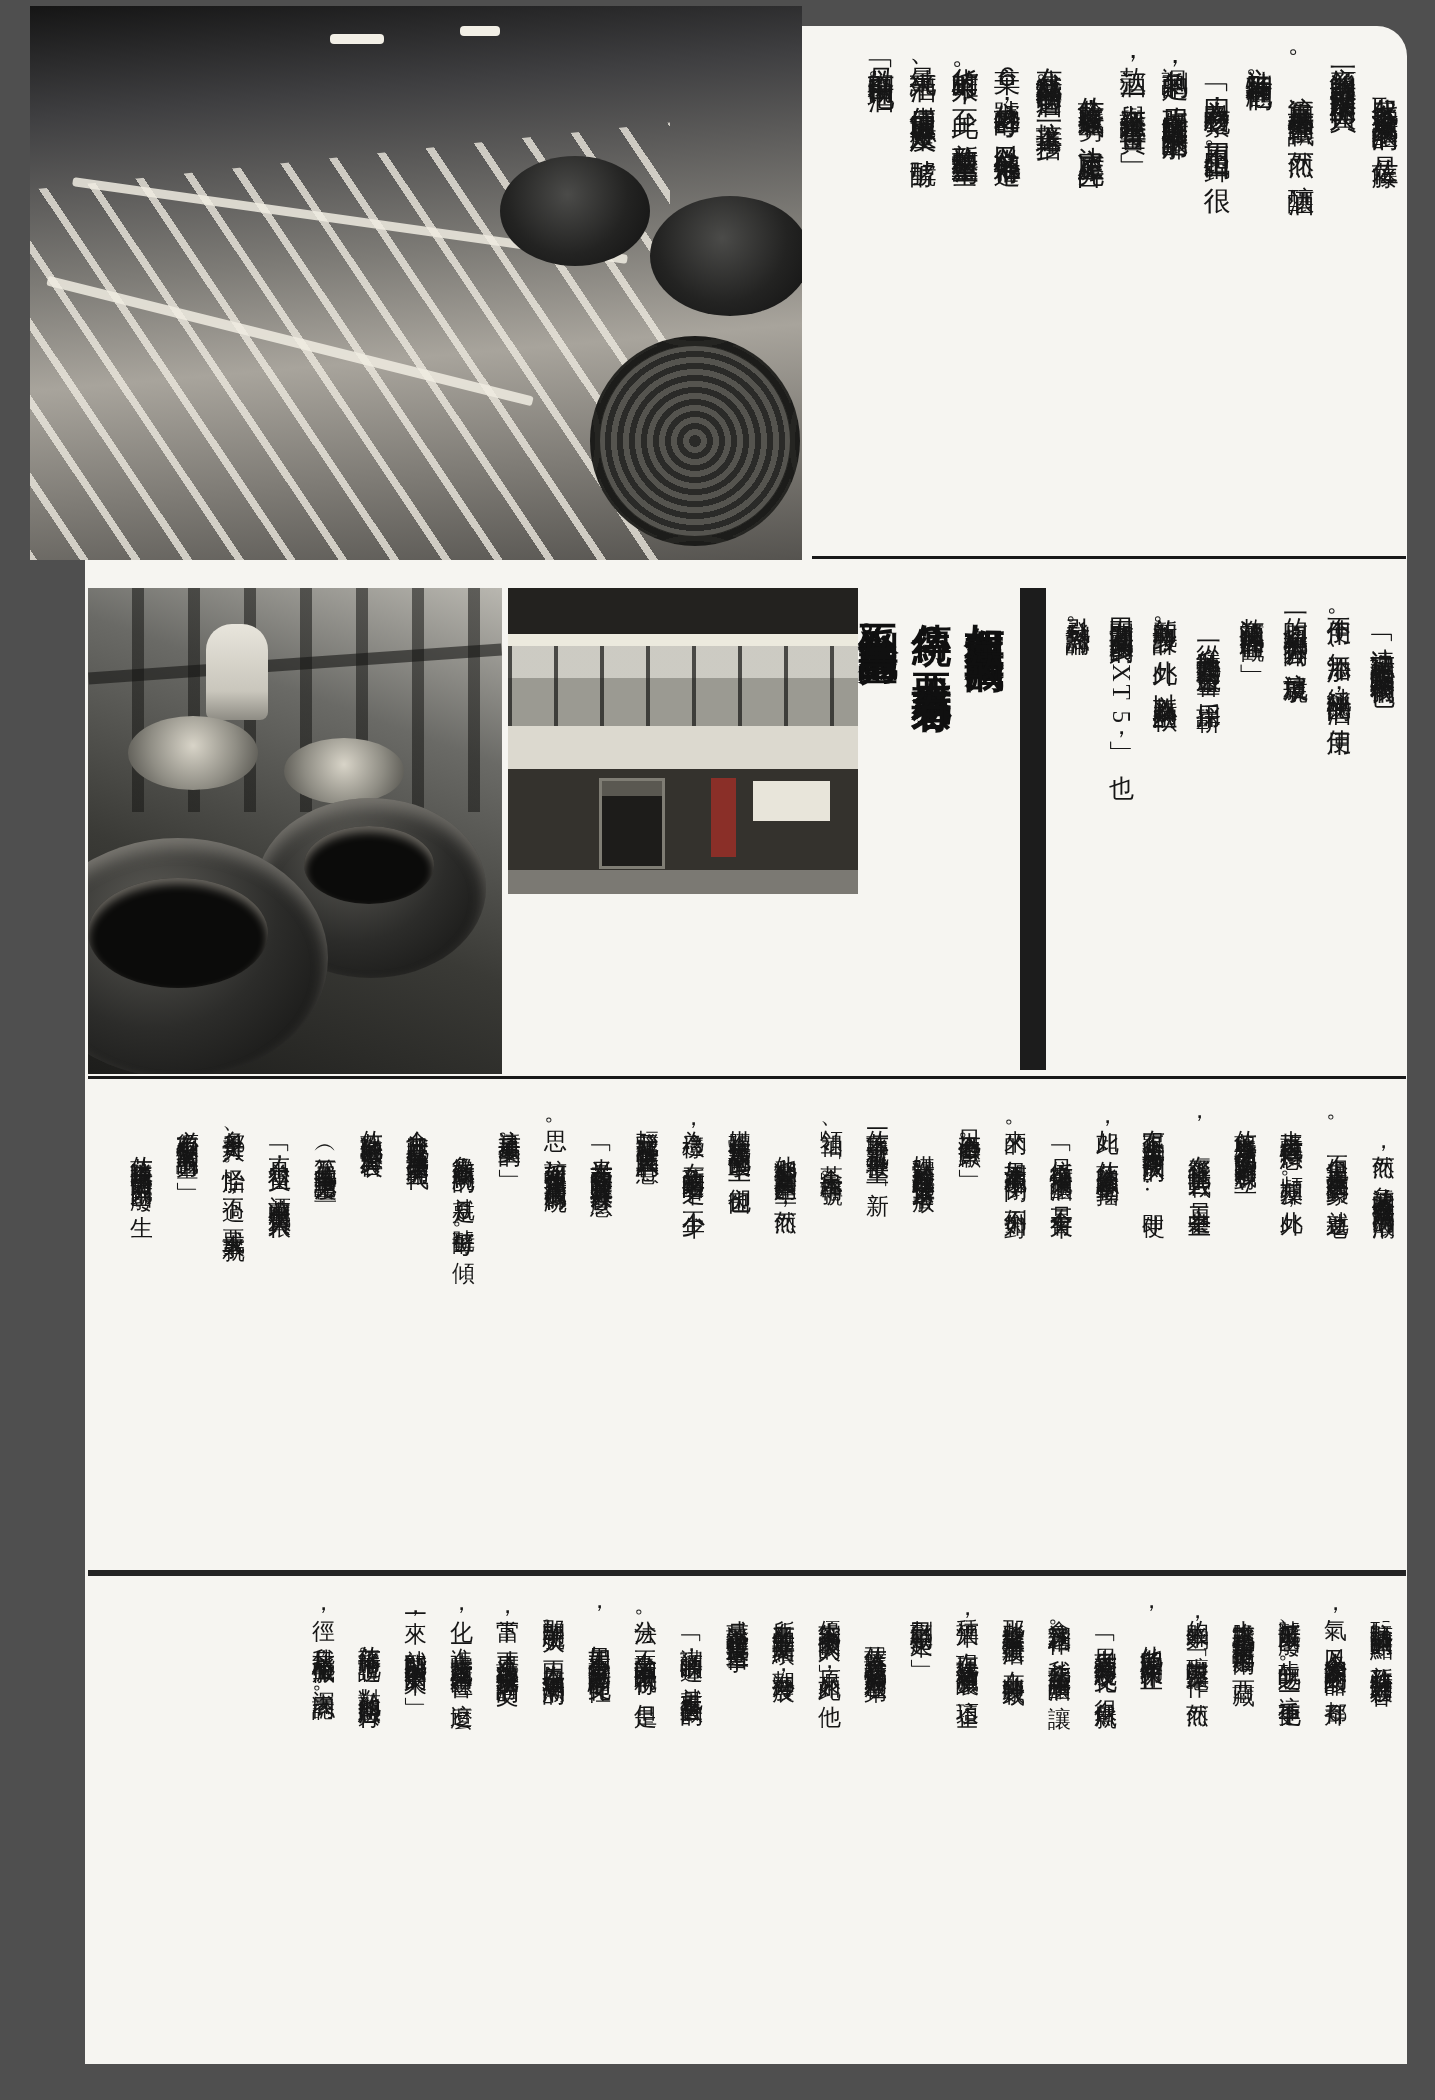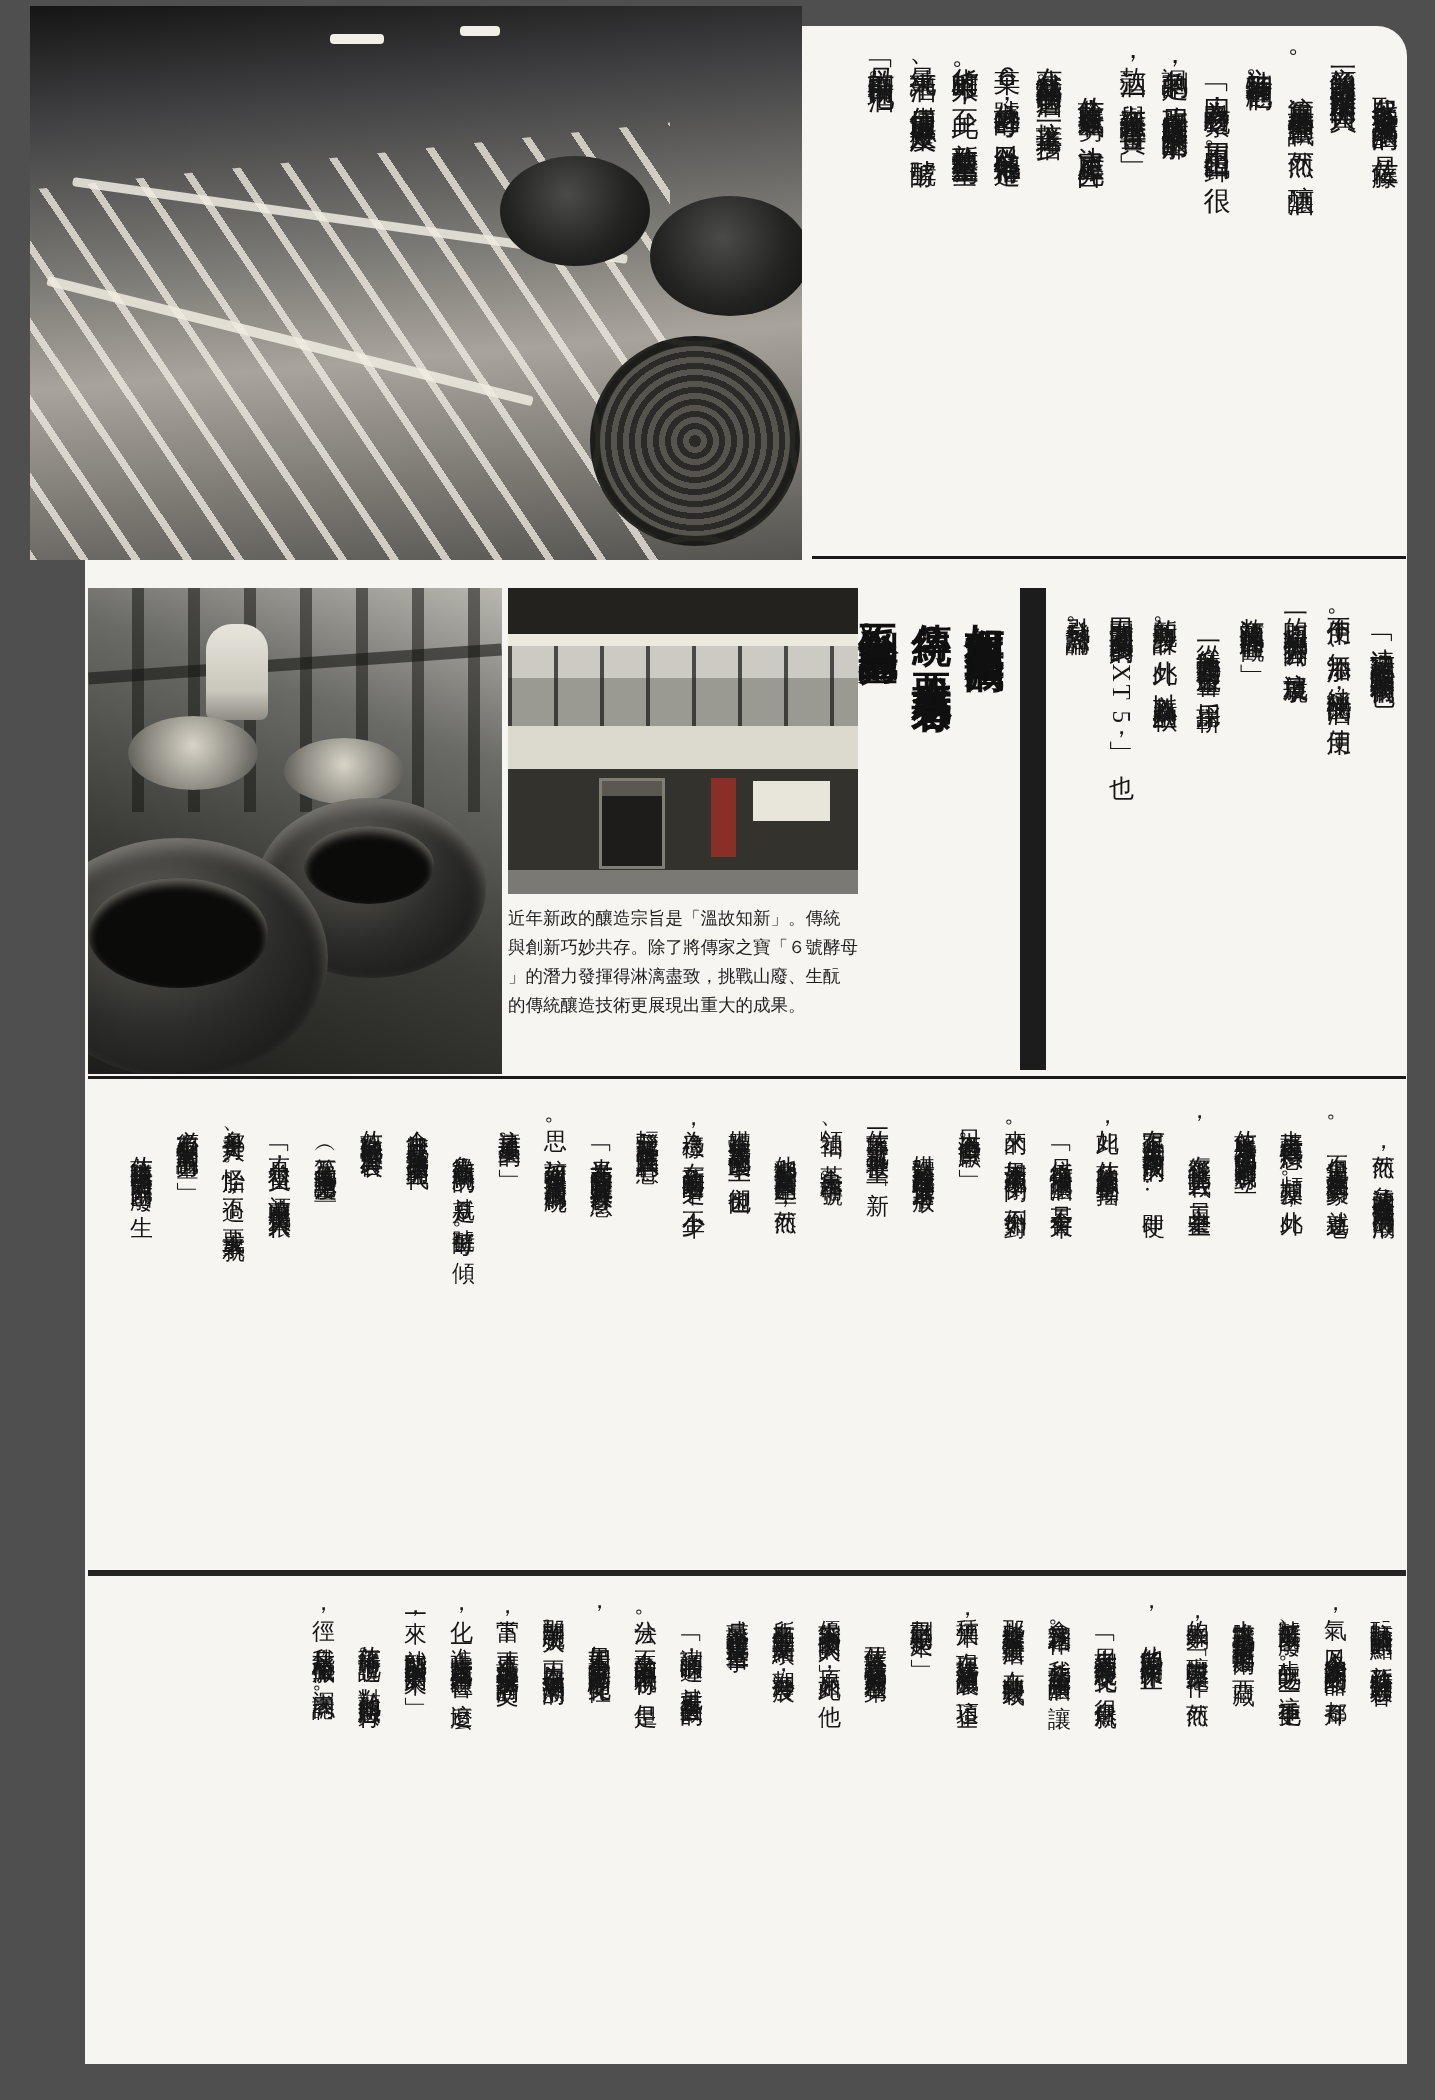--- a/index.html
+++ b/index.html
@@ -142,26 +142,20 @@
       <div class="vcol">引發熱烈討論。</div>
     </div>
 
   <div class="vtext" id="headline">
       <div class="vcol">如何在改革上運用酒藏的</div>
       <div class="vcol">傳統？要成大事就必須有</div>
       <div class="vcol">不受制於常識的力量。</div>
     </div>
   <div id="headline-bar"></div>
 
-  <div id="caption">
-      <div class="caption-line">近年新政的釀造宗旨是「溫故知新」。傳統</div>
-      <div class="caption-line">與創新巧妙共存。除了將傳家之寶「６號酵母</div>
-      <div class="caption-line">」的潛力發揮得淋漓盡致，挑戰山廢、生酛</div>
-      <div class="caption-line">的傳統釀造技術更展現出重大的成果。</div>
-    </div>
 
   <div class="vtext" id="text-reform">
       <div class="vcol">　然而，急遽的改革會掀起洶湧的浪潮</div>
       <div class="vcol">。不但是過去生意往來的對象，就連老</div>
       <div class="vcol">支持者也顯得憤怒，頻頻反彈。此外，</div>
       <div class="vcol">佐藤與身為第七代的父親之間形成對立</div>
       <div class="vcol">，在經營上也陷入苦戰。員工之中甚至</div>
       <div class="vcol">有跟不上改革腳步而被淘汰的……即使</div>
       <div class="vcol">如此，佐藤的信念絲毫不動搖。</div>
       <div class="vcol">　「只依循著慣性來釀酒，是不會有未</div>

